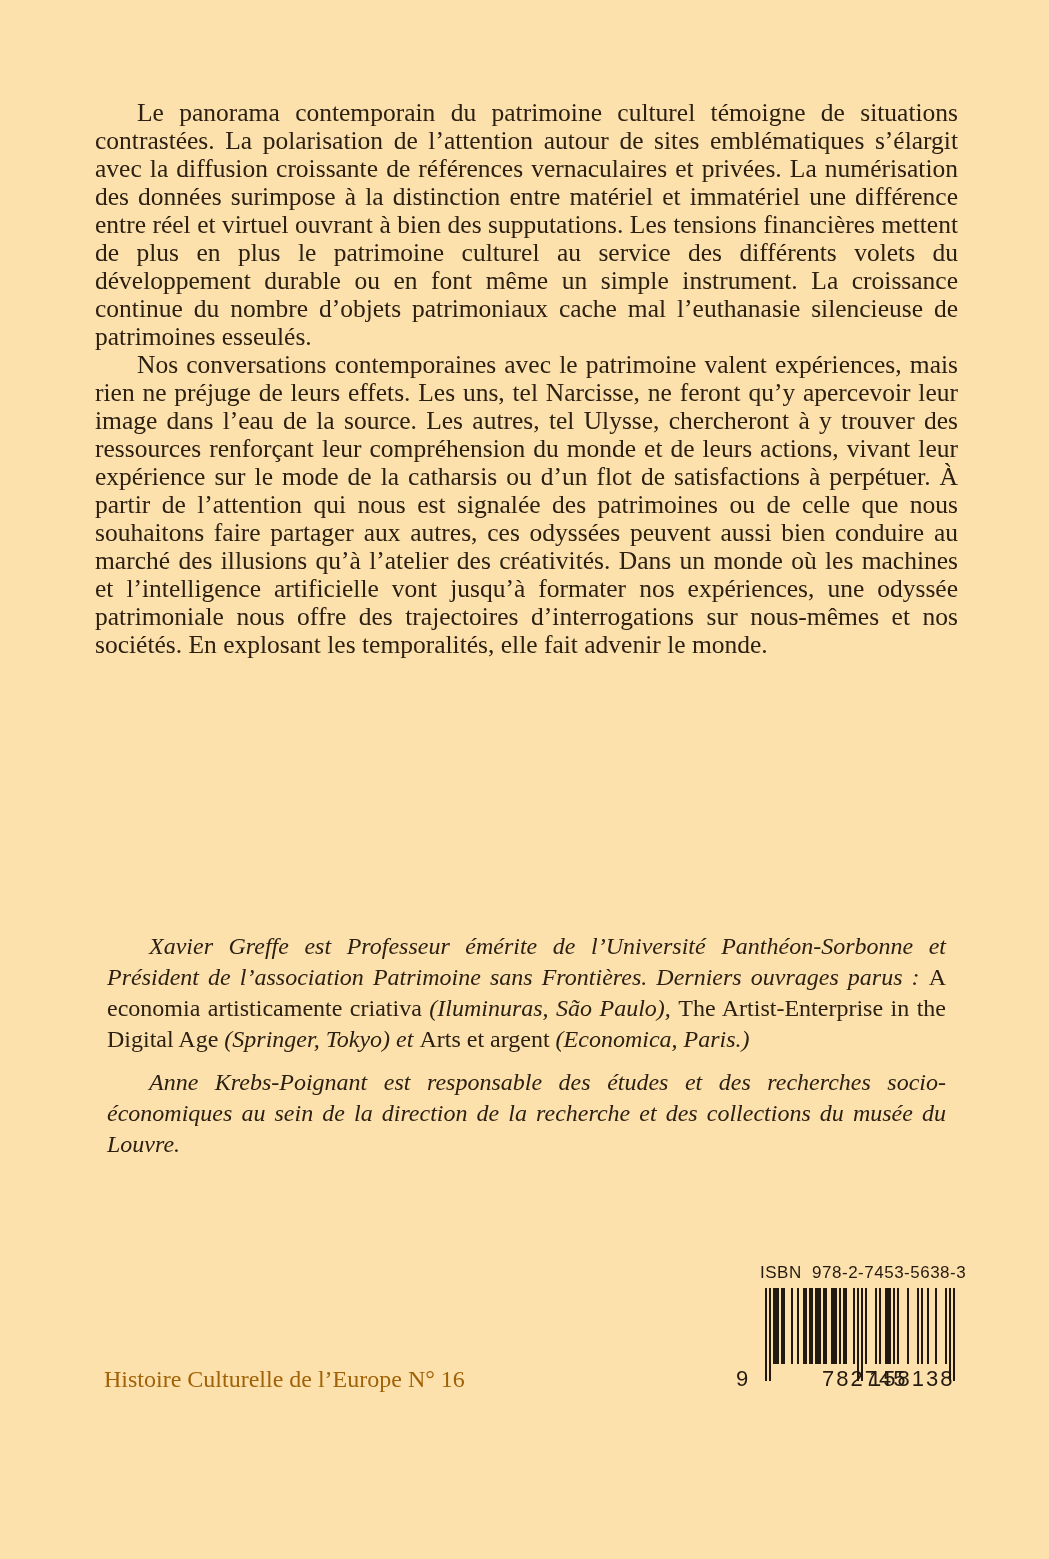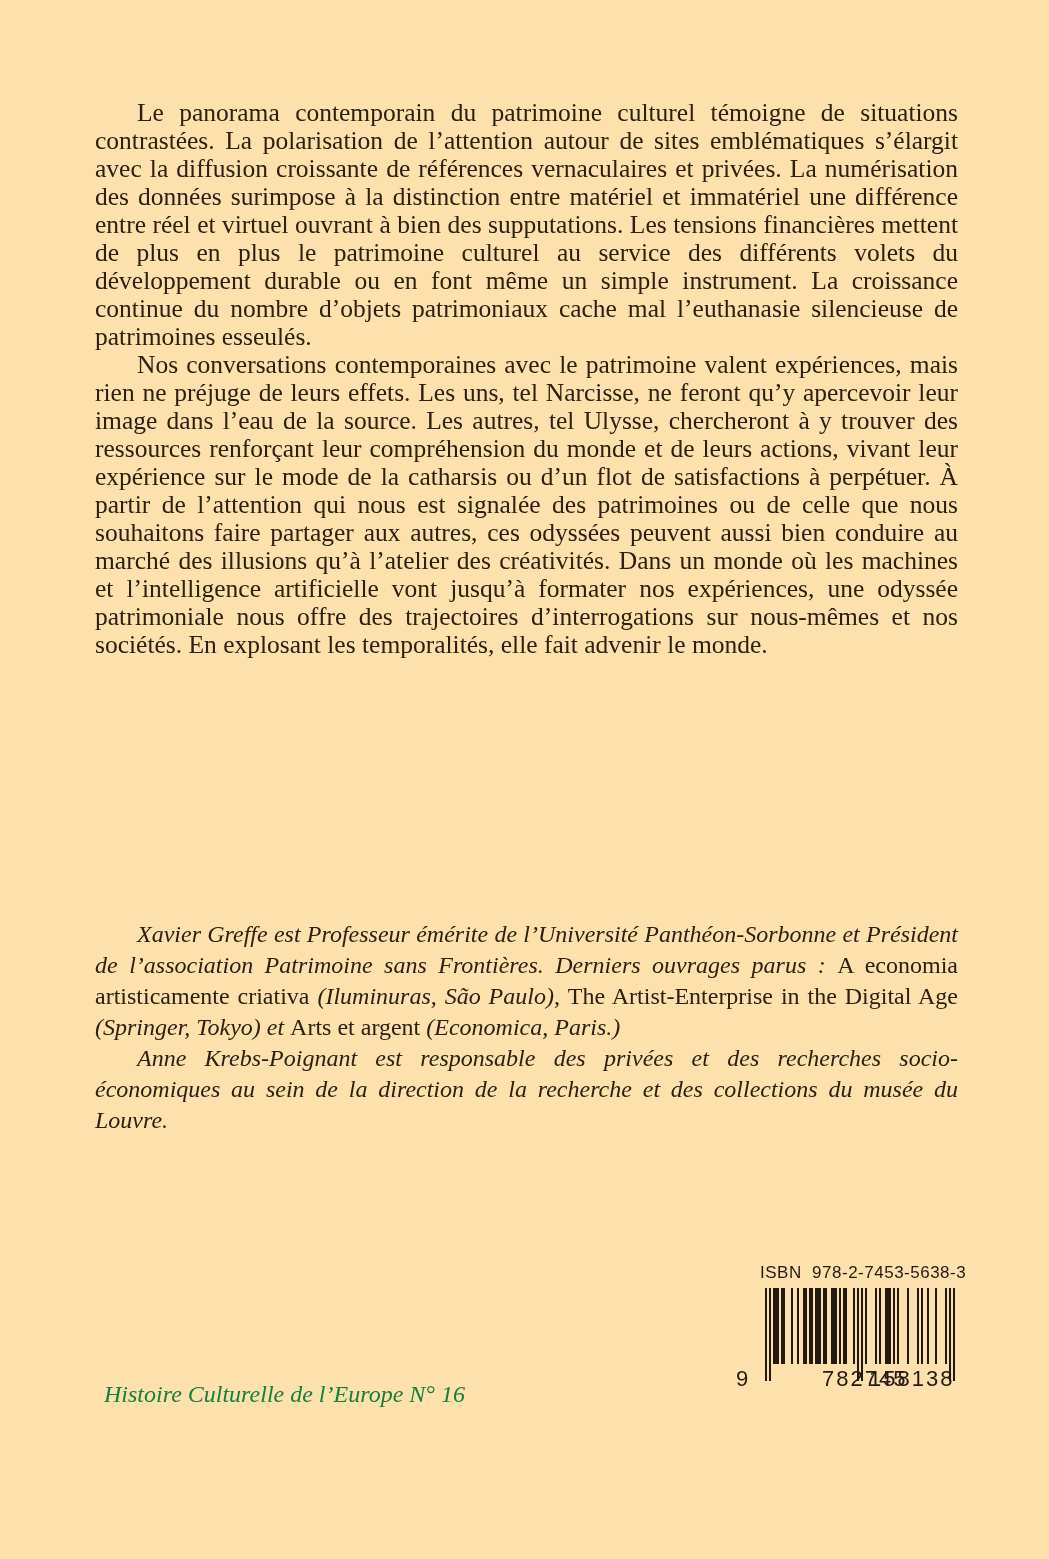--- a/index.html
+++ b/index.html
@@ -36,34 +36,32 @@
     position: absolute;
     left: 95px;
     top: 919px;
     width: 863px;
     font-size: 24px;
     line-height: 31px;
     text-align: justify;
     font-style: italic;
   }
   .bio p {
-    margin: 0;
+    margin: 12px;
     text-indent: 42px;
   }
   .bio .roman {
     font-style: normal;
   }
   .series {
     position: absolute;
     left: 104px;
     top: 1366px;
     font-size: 24px;
-    font-style: italic;
-    color: #15803d;
-    margin-top: 15px;
+    color: #a16207;
   }
   .isbn-label {
     position: absolute;
     left: 760px;
     top: 1263px;
     width: 200px;
     font-family: "Liberation Sans", sans-serif;
     font-size: 17px;
     letter-spacing: 0.5px;
     white-space: pre;
@@ -91,21 +89,21 @@
 
 <div class="page">
 
   <div class="synopsis">
     <p>Le panorama contemporain du patrimoine culturel témoigne de situations contrastées. La polarisation de l’attention autour de sites emblématiques s’élargit avec la diffusion croissante de références vernaculaires et privées. La numérisation des données surimpose à la distinction entre matériel et immatériel une différence entre réel et virtuel ouvrant à bien des supputations. Les tensions financières mettent de plus en plus le patrimoine culturel au service des différents volets du développement durable ou en font même un simple instrument. La croissance continue du nombre d’objets patrimoniaux cache mal l’euthanasie silencieuse de patrimoines esseulés.</p>
     <p>Nos conversations contemporaines avec le patrimoine valent expériences, mais rien ne préjuge de leurs effets. Les uns, tel Narcisse, ne feront qu’y apercevoir leur image dans l’eau de la source. Les autres, tel Ulysse, chercheront à y trouver des ressources renforçant leur compréhension du monde et de leurs actions, vivant leur expérience sur le mode de la catharsis ou d’un flot de satisfactions à perpétuer. À partir de l’attention qui nous est signalée des patrimoines ou de celle que nous souhaitons faire partager aux autres, ces odyssées peuvent aussi bien conduire au marché des illusions qu’à l’atelier des créativités. Dans un monde où les machines et l’intelligence artificielle vont jusqu’à formater nos expériences, une odyssée patrimoniale nous offre des trajectoires d’interrogations sur nous-mêmes et nos sociétés. En explosant les temporalités, elle fait advenir le monde.</p>
   </div>
 
   <div class="bio">
     <p><span class="italic">Xavier Greffe est Professeur émérite de l’Université Panthéon-Sorbonne et Président de l’association Patrimoine sans Frontières. Derniers ouvrages parus : </span><span class="roman">A economia artisticamente criativa </span><span class="italic">(Iluminuras, São Paulo), </span><span class="roman">The Artist-Enterprise in the Digital Age </span><span class="italic">(Springer, Tokyo) et </span><span class="roman">Arts et argent </span><span class="italic">(Economica, Paris.)</span></p>
-    <p>Anne Krebs-Poignant est responsable des privées et des recherches socio-économiques au sein de la direction de la recherche et des collections du musée du Louvre.</p>
+    <p>Anne Krebs-Poignant est responsable des études et des recherches socio-économiques au sein de la direction de la recherche et des collections du musée du Louvre.</p>
   </div>
 
   <div class="series">Histoire Culturelle de l’Europe N° 16</div>
 
   <div class="isbn-label">ISBN  978-2-7453-5638-3</div>
 
   <svg class="barcode-svg" id="barcode" width="190" height="95" viewBox="0 0 190 95">
       <rect x="0" y="0" width="2" height="93" fill="#221a10"></rect>
       <rect x="4" y="0" width="2" height="93" fill="#221a10"></rect>
       <rect x="8" y="0" width="2" height="76" fill="#221a10"></rect>

